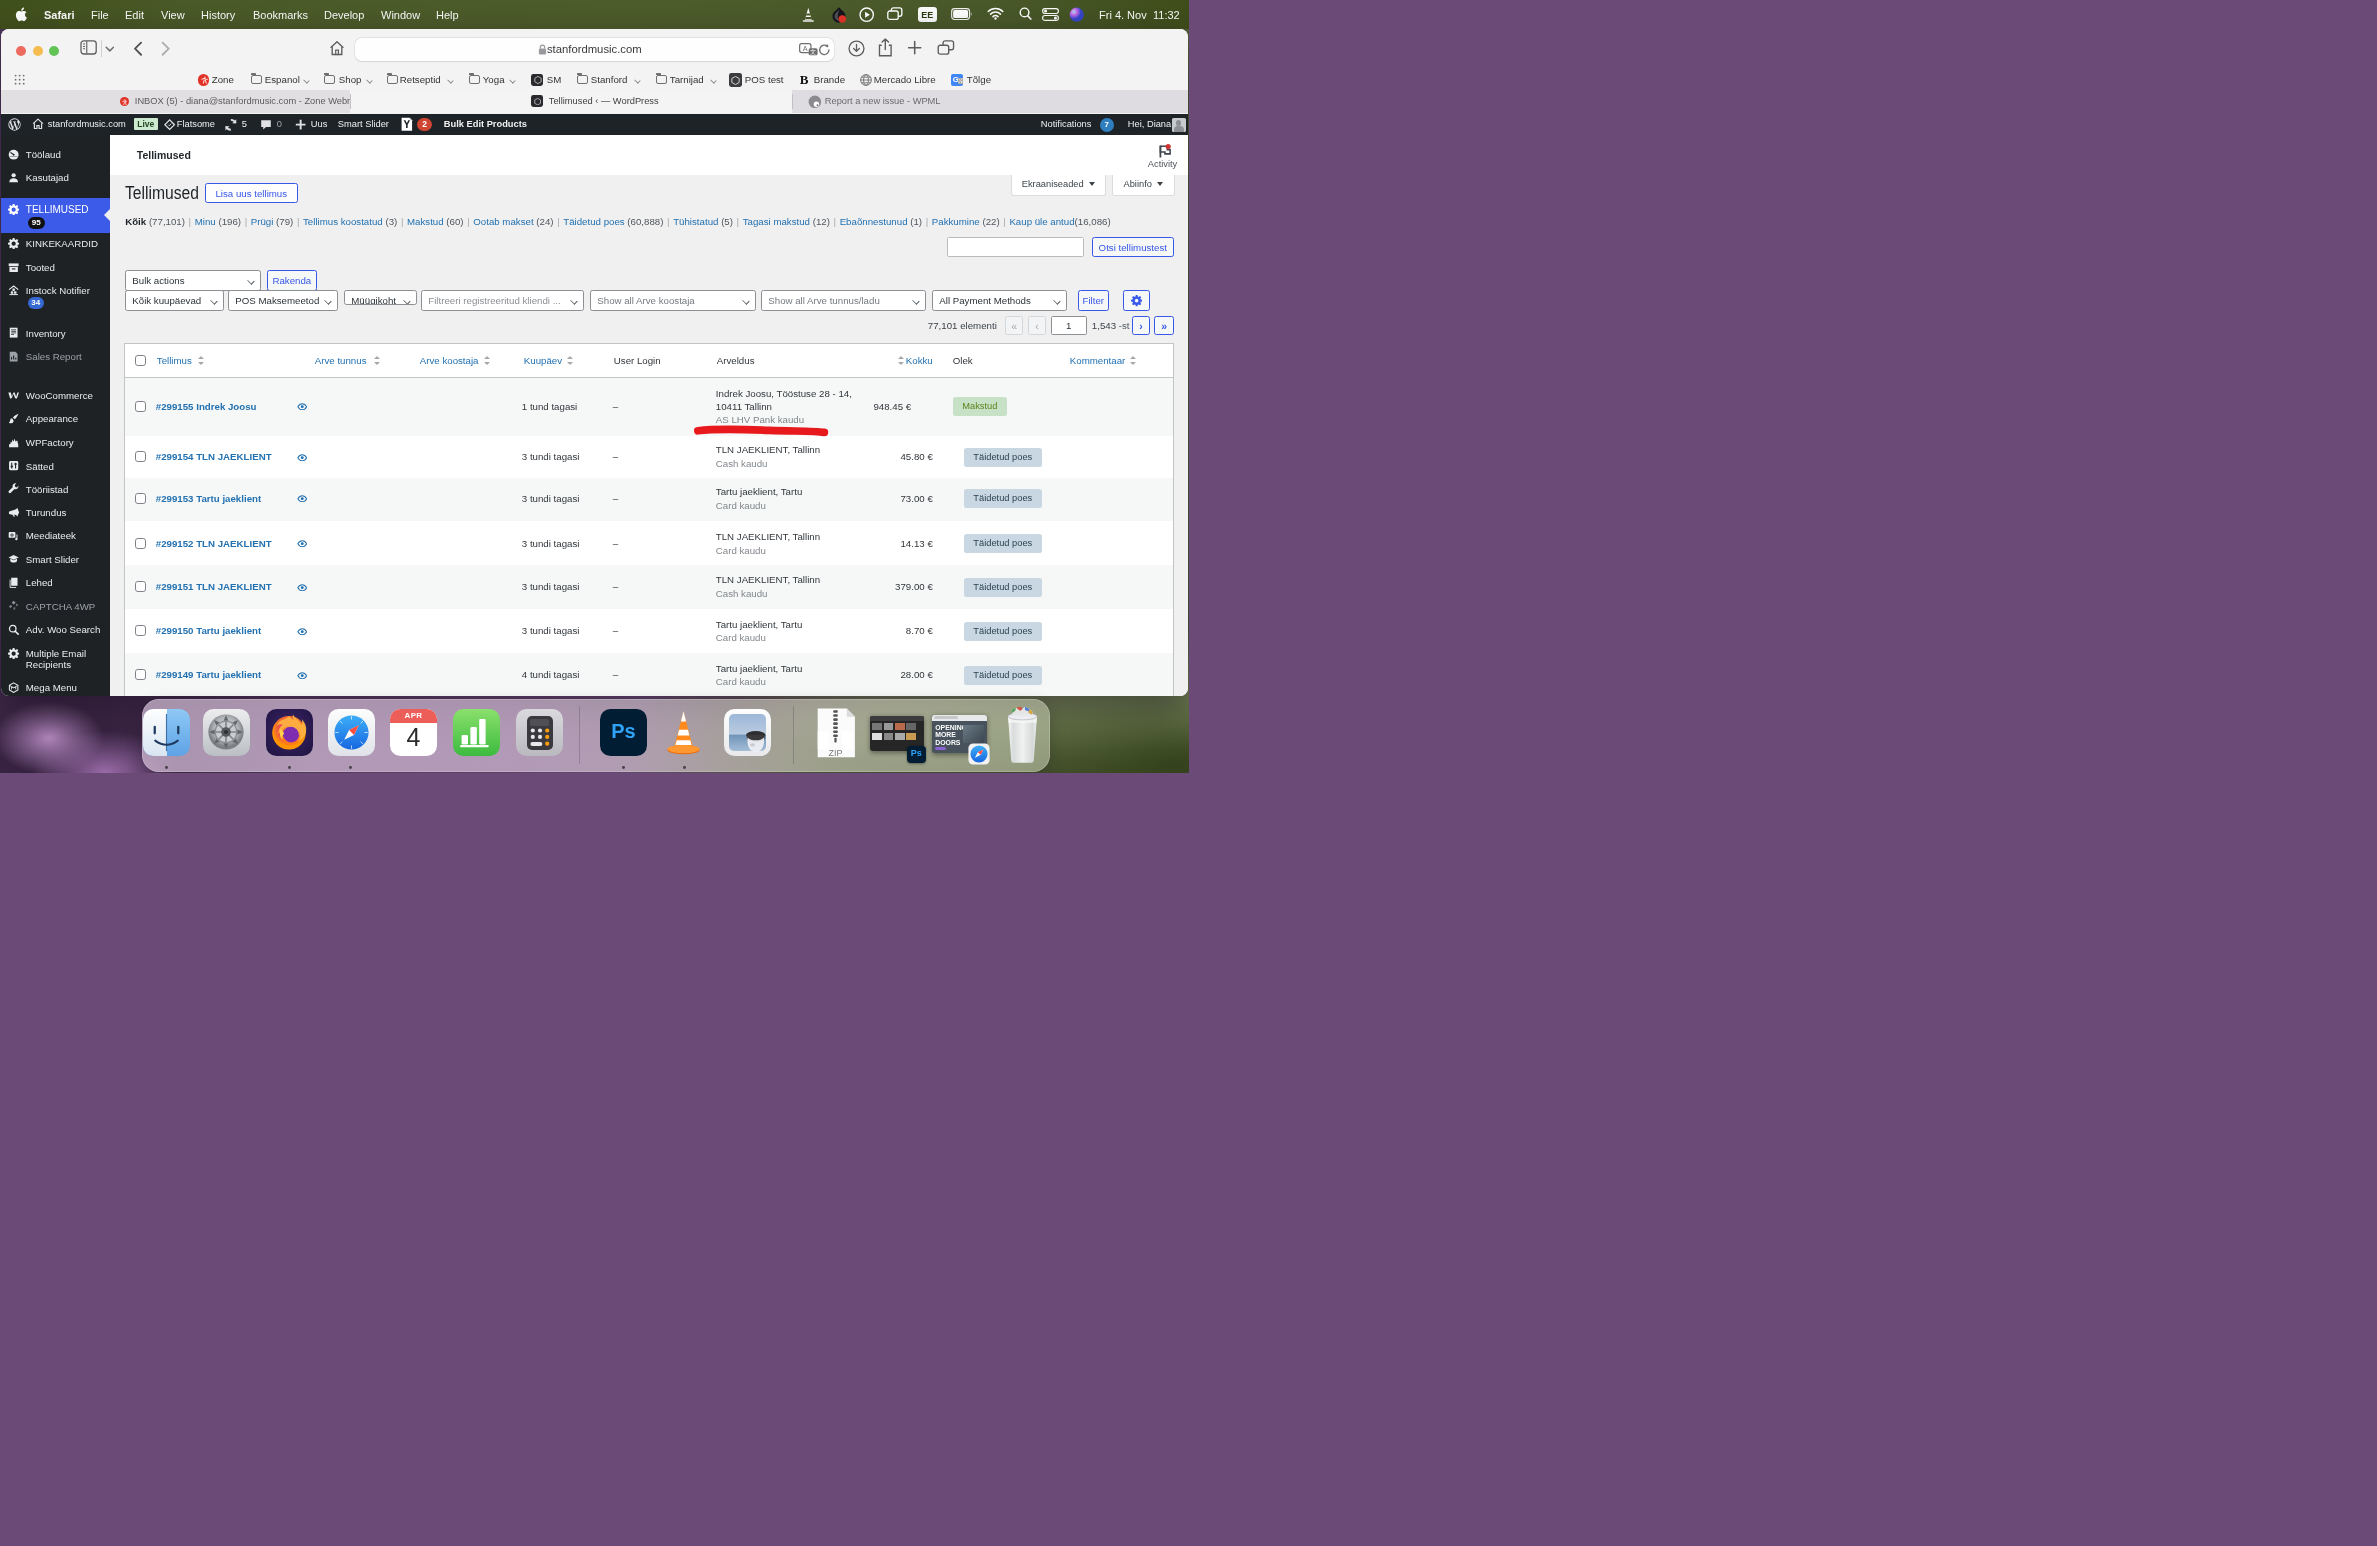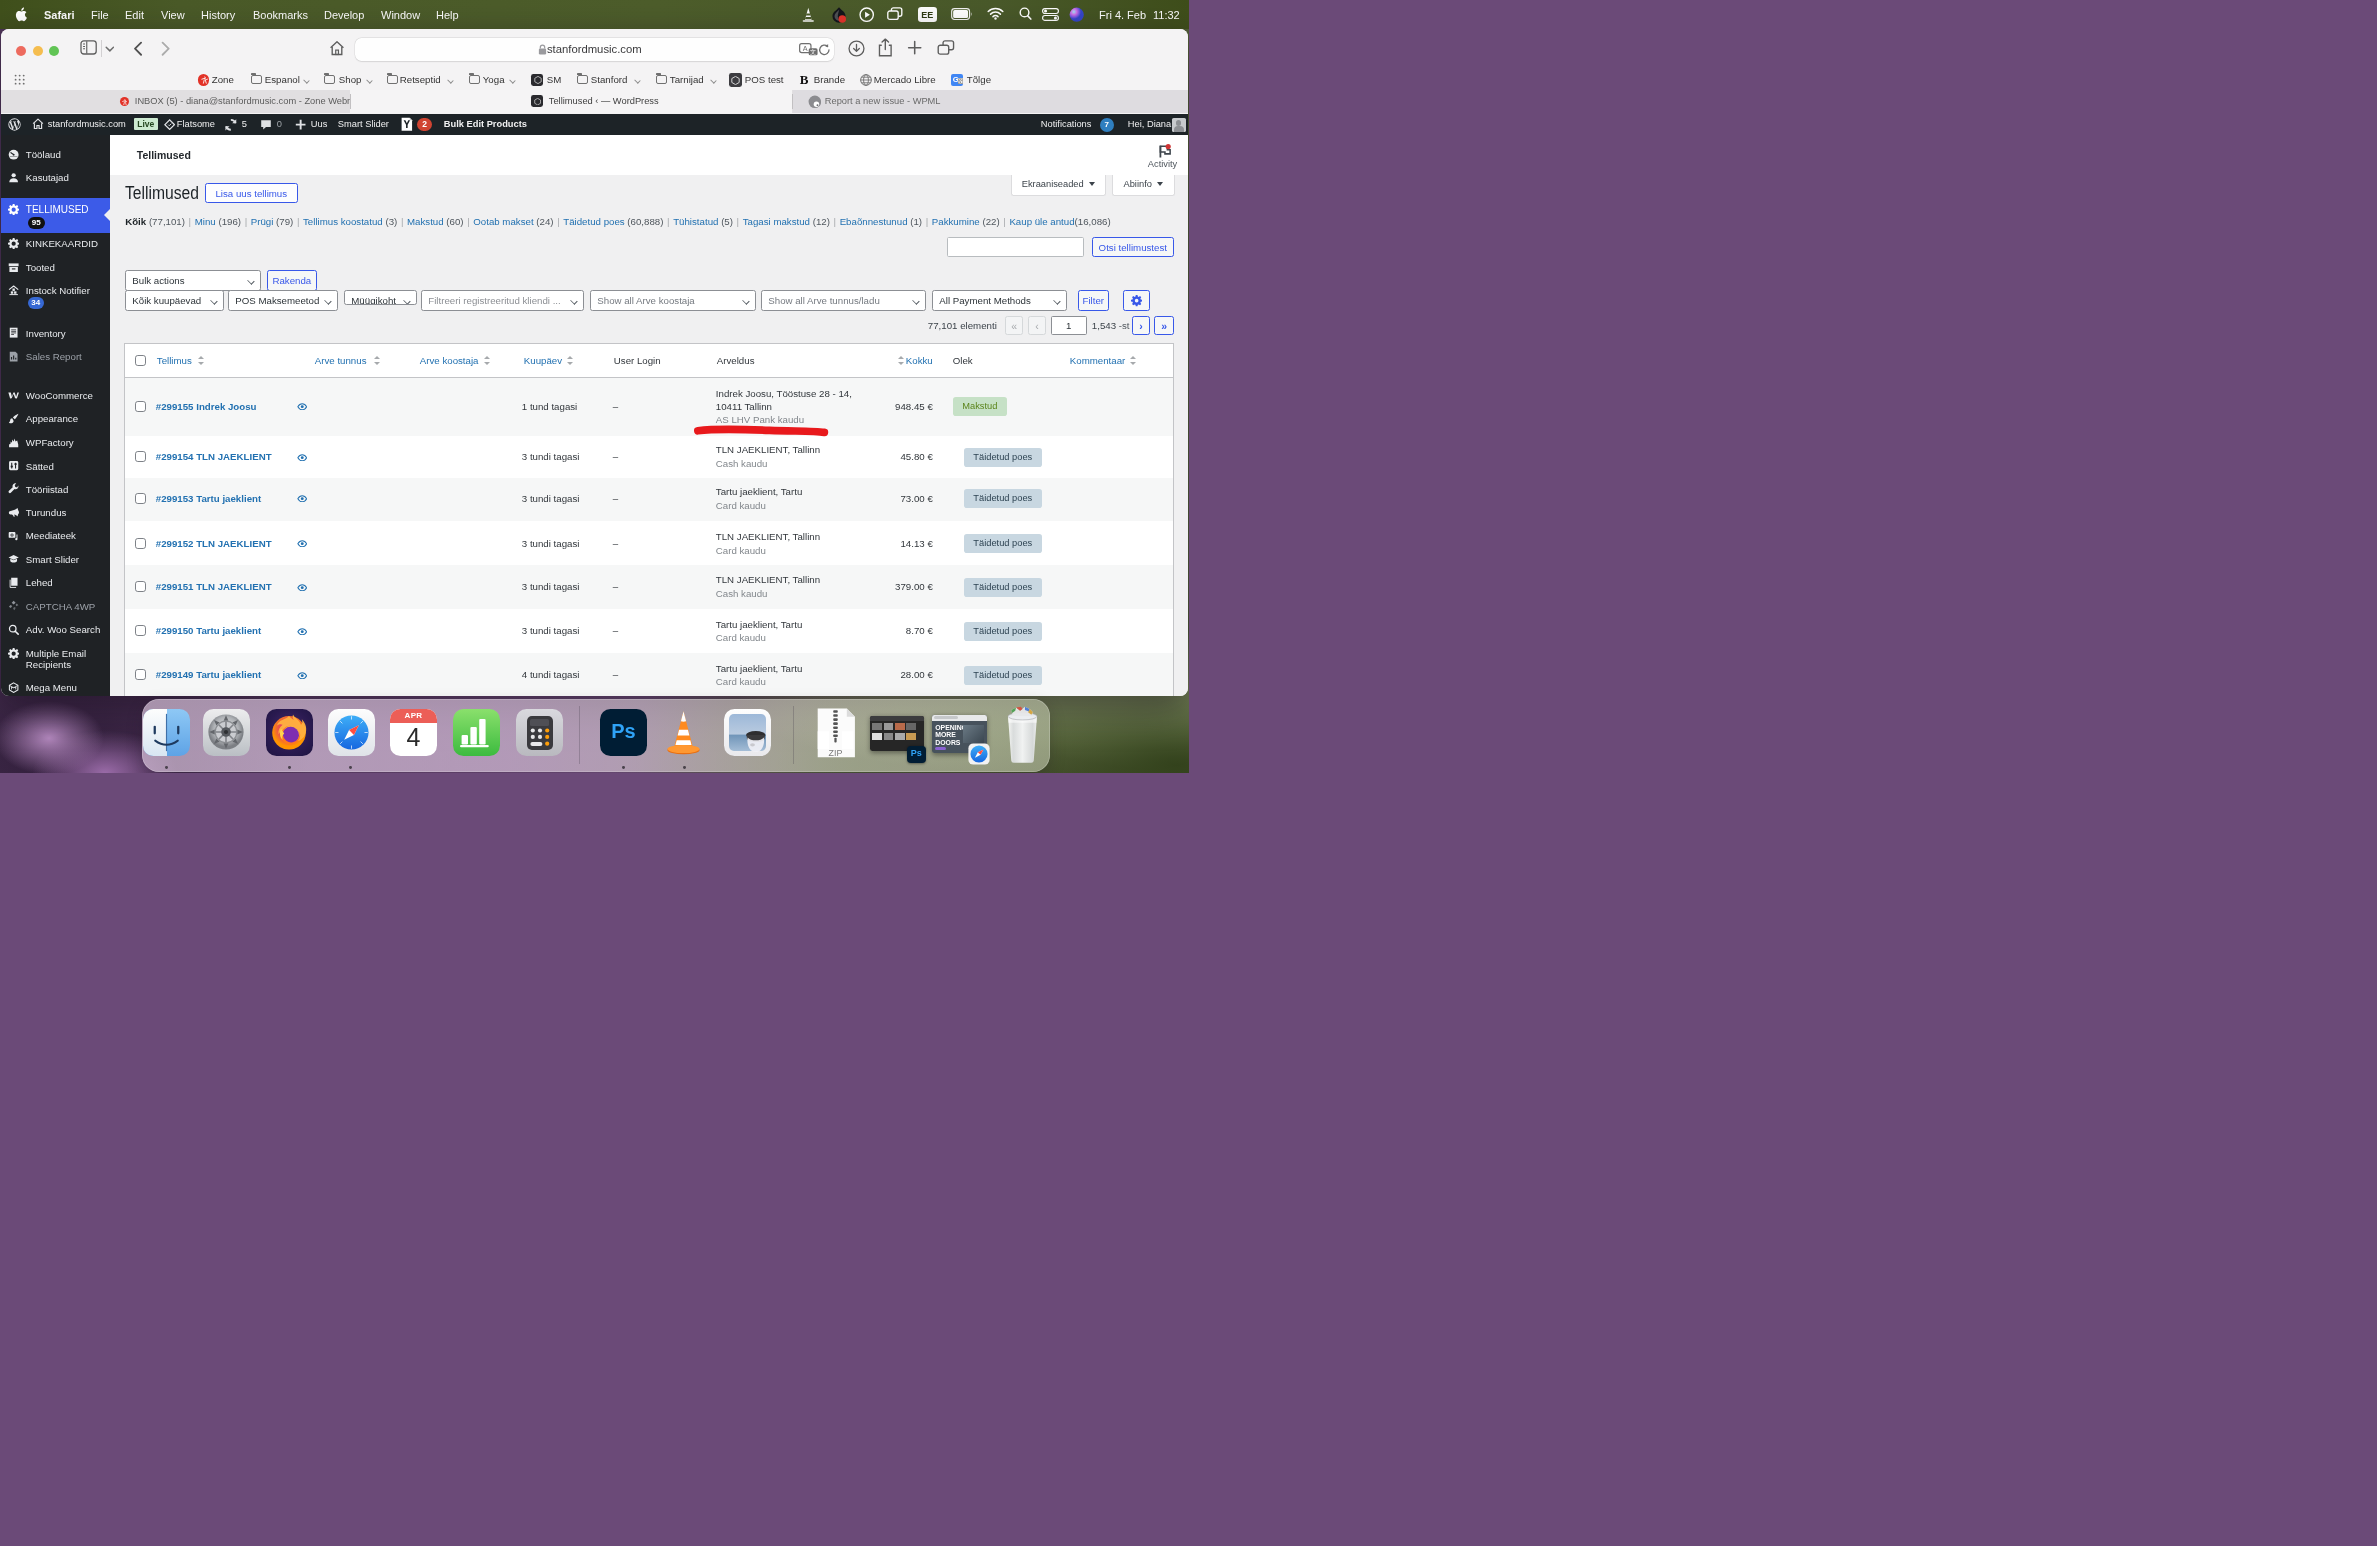--- a/index.html
+++ b/index.html
@@ -96,21 +96,21 @@
       <defs>
         <radialGradient id="siri" cx="30%" cy="30%">
           <stop offset="0%" stop-color="#9fe0f7"></stop>
           <stop offset="40%" stop-color="#cf72e8"></stop>
           <stop offset="75%" stop-color="#7b55e0"></stop>
           <stop offset="100%" stop-color="#3546c8"></stop>
         </radialGradient>
       </defs>
       <circle cx="9.5" cy="9.5" r="8.8" fill="url(#siri)"></circle>
     </svg>
-  <span class="mi" style="left:1099px">Fri 4. Feb</span>
+  <span class="mi" style="left:1099px">Fri 4. Nov</span>
   <span class="mi" style="left:1153px">11:32</span>
 </div>
 <div id="win">
 <div id="toolbar">
   <div class="tl" style="left:15.4px;background:#ed6a5e"></div>
   <div class="tl" style="left:32px;background:#f5bd4f"></div>
   <div class="tl" style="left:48px;background:#61c455"></div>
   <svg class="a" style="left:79px;top:11.3px" width="18" height="16" viewBox="0 0 22 20">
         <rect x="1" y="1" width="19" height="16.5" rx="3.5" fill="none" stroke="#5d5d5d" stroke-width="1.6"></rect>
         <line x1="8.2" y1="1.5" x2="8.2" y2="17" stroke="#5d5d5d" stroke-width="1.4"></line>
@@ -504,21 +504,21 @@
   <span class="hdr" style="left:945px">Kommentaar</span>
         <span class="sort" style="left:1005px;top:11.7px"></span>
 <span class="cbx" style="left:10px;top:57px"></span>
 <span class="olink" style="left:31px;top:57px">#299155 Indrek Joosu</span>
 <svg class="eye" style="top:59px" viewBox="0 0 14 10">
           <path d="M1 5.2C2.6 2.2 4.7 1 7 1s4.4 1.2 6 4.2c-1.6 3-3.7 4.2-6 4.2S2.6 8.2 1 5.2z" fill="none" stroke="#2271b1" stroke-width="1.4"></path>
           <circle cx="7" cy="5" r="2" fill="#2271b1"></circle>
         </svg>
 <span class="cell" style="left:397px;top:57px">1 tund tagasi</span>
 <span class="cell" style="left:488px;top:57px">–</span>
-<span class="cell" style="left:727px;top:57px;width:81px;text-align:right">948.45 €</span>
+<span class="cell" style="left:727px;top:57px;width:81px;text-align:center">948.45 €</span>
 <span class="badge" style="left:828px;top:53px;width:54px;background:#c6e1c6;color:#5b841b">Makstud</span>
 <span class="cbx" style="left:10px;top:107px"></span>
 <span class="olink" style="left:31px;top:107px">#299154 TLN JAEKLIENT</span>
 <svg class="eye" style="top:110px" viewBox="0 0 14 10">
           <path d="M1 5.2C2.6 2.2 4.7 1 7 1s4.4 1.2 6 4.2c-1.6 3-3.7 4.2-6 4.2S2.6 8.2 1 5.2z" fill="none" stroke="#2271b1" stroke-width="1.4"></path>
           <circle cx="7" cy="5" r="2" fill="#2271b1"></circle>
         </svg>
 <span class="cell" style="left:397px;top:107px">3 tundi tagasi</span>
 <span class="cell" style="left:488px;top:107px">–</span>
 <span class="cell" style="left:591px;top:100px">TLN JAEKLIENT, Tallinn</span>

